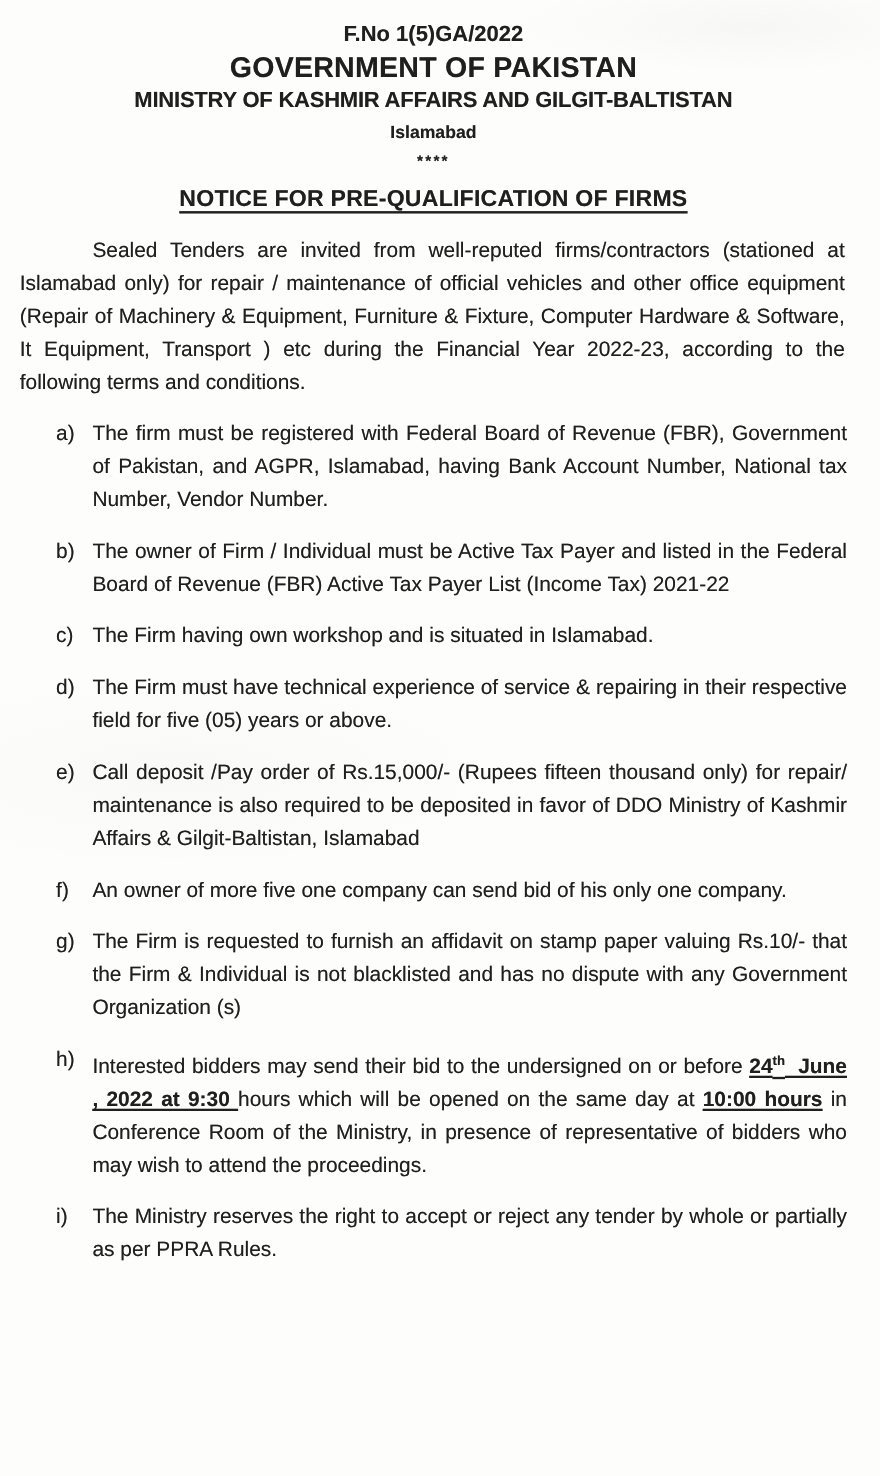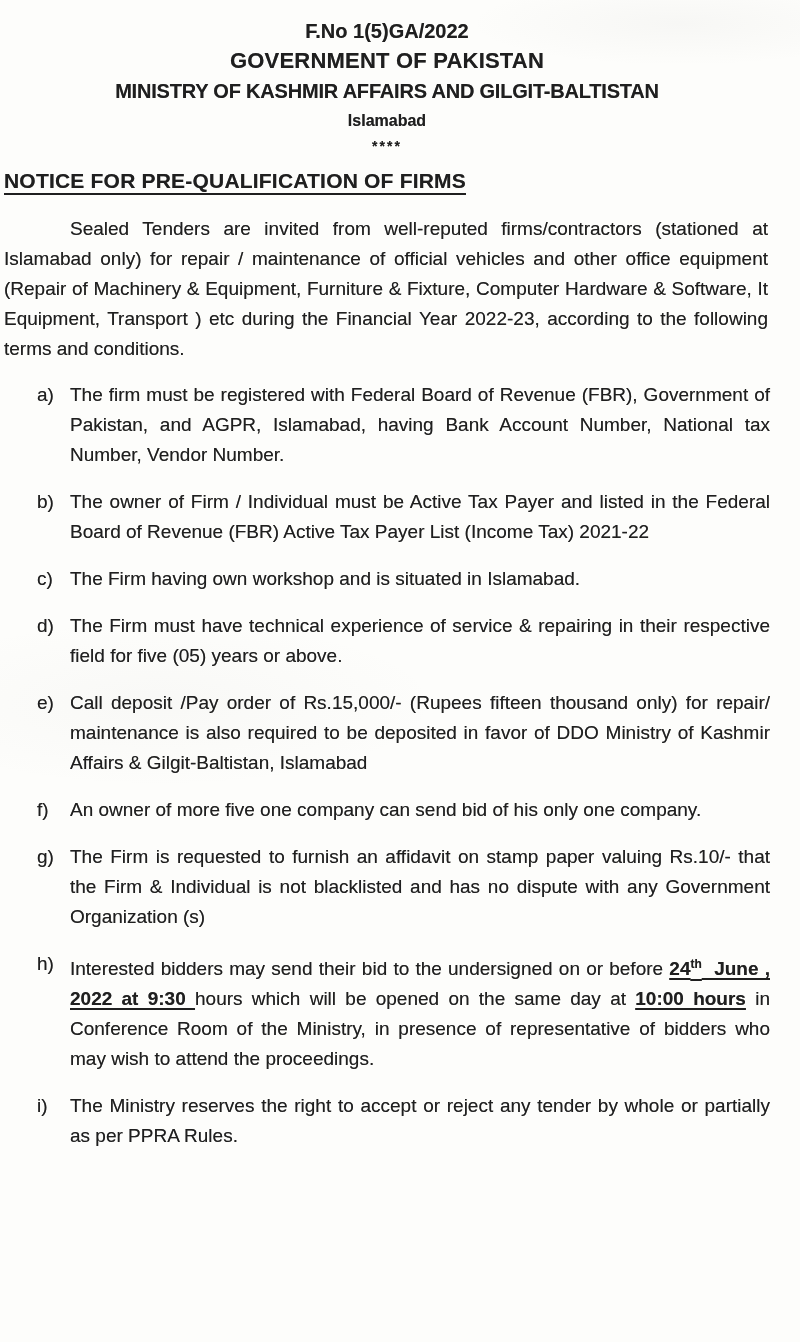--- a/index.html
+++ b/index.html
@@ -6,44 +6,45 @@
     margin: 0;
     padding: 0;
     background: #fdfdfb;
   }
   .page {
     position: relative;
     width: 800px;
     height: 1172px;
     margin: 0;
     box-sizing: border-box;
-    padding: 16px 30px 0 4px;
+    padding: 16px 30px 0 18px;
     background:
       radial-gradient(ellipse 300px 60px at 85% 2%, rgba(150,150,145,0.06), rgba(0,0,0,0) 70%),
       radial-gradient(ellipse 400px 120px at 20% 60%, rgba(140,140,135,0.04), rgba(0,0,0,0) 70%),
       #fdfdfb;
     overflow: hidden;
     font-family: "Liberation Sans", sans-serif;
     color: #1f1f1f;
     text-shadow: 0 0 0.5px rgba(20,20,20,0.55);
   }
 
   
   .doc-header { text-align: center; }
   .hline { line-height: 30px; font-weight: bold; }
   .fno   { font-size: 20px; }
-  .org1  { font-size: 22px; letter-spacing: 0.2px; }
+  .org1  { font-size: 26px; letter-spacing: 0.2px; }
   .org2  { font-size: 20px; letter-spacing: -0.2px; }
   .addr  { font-size: 20px; }
   .addr sup { font-size: 12px; }
   .city  { font-size: 16px; }
   .stars { font-size: 14px; font-weight: bold; letter-spacing: 2px; line-height: 20px; }
 
   .title {
     margin: 10px 0 0 0;
+    text-align: center;
     font-size: 21px;
     font-weight: bold;
     letter-spacing: 0.2px;
     line-height: 30px;
     text-decoration: underline;
     text-decoration-thickness: 2px;
     text-underline-offset: 5px;
   }
 
   

